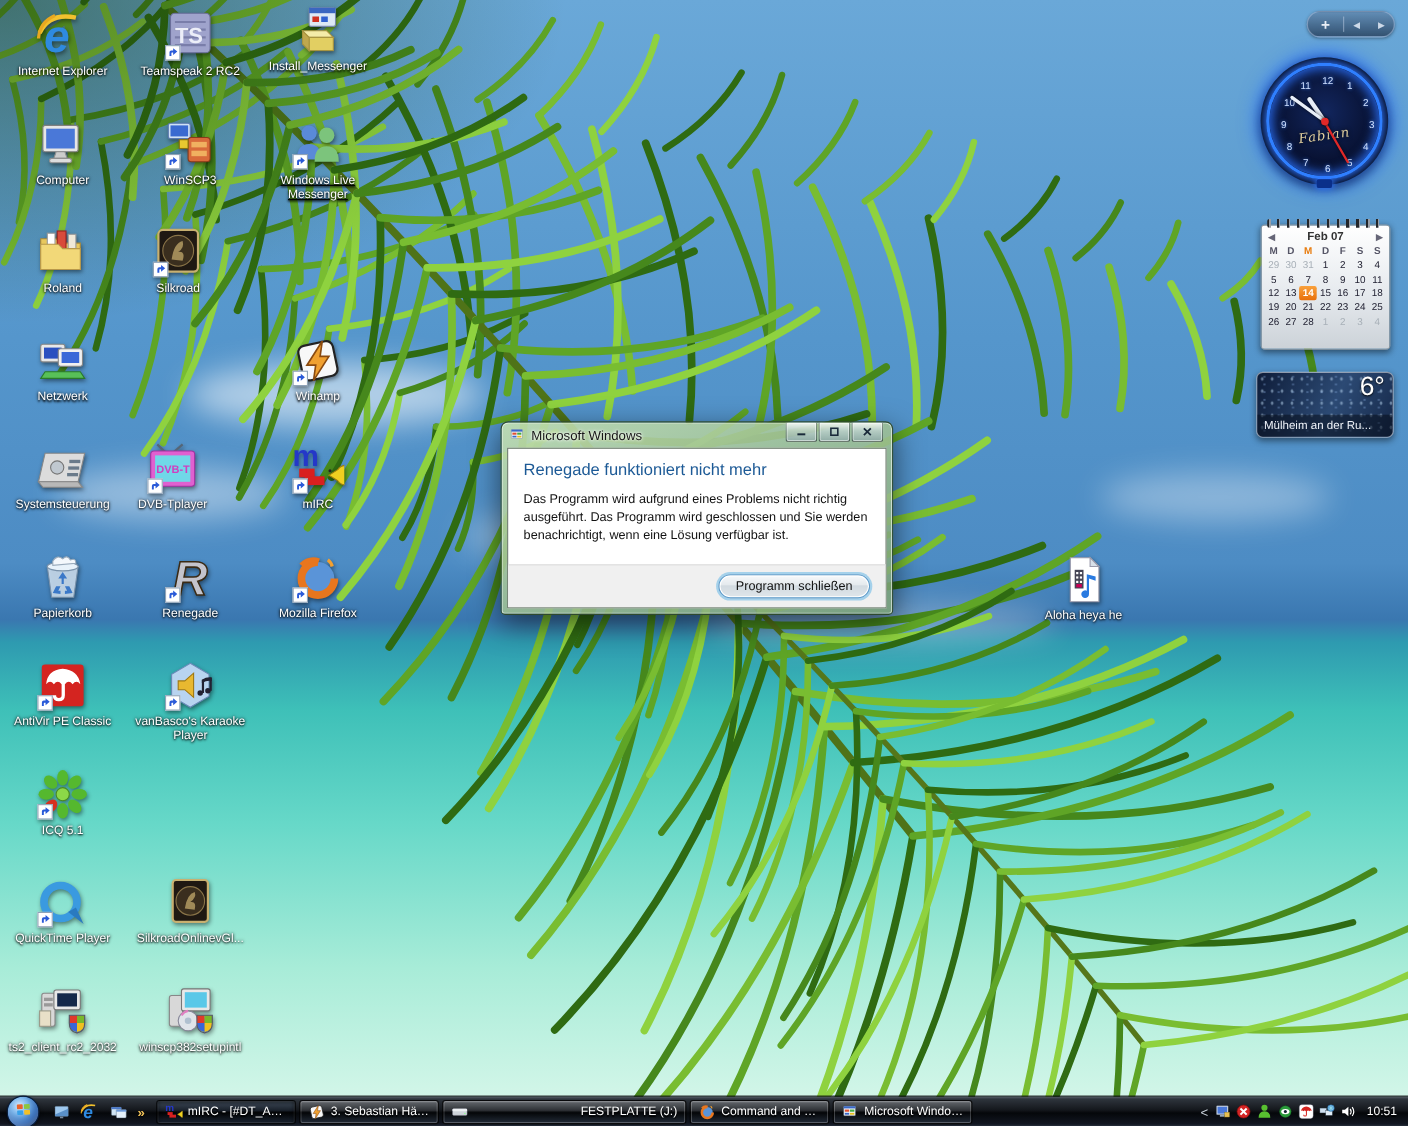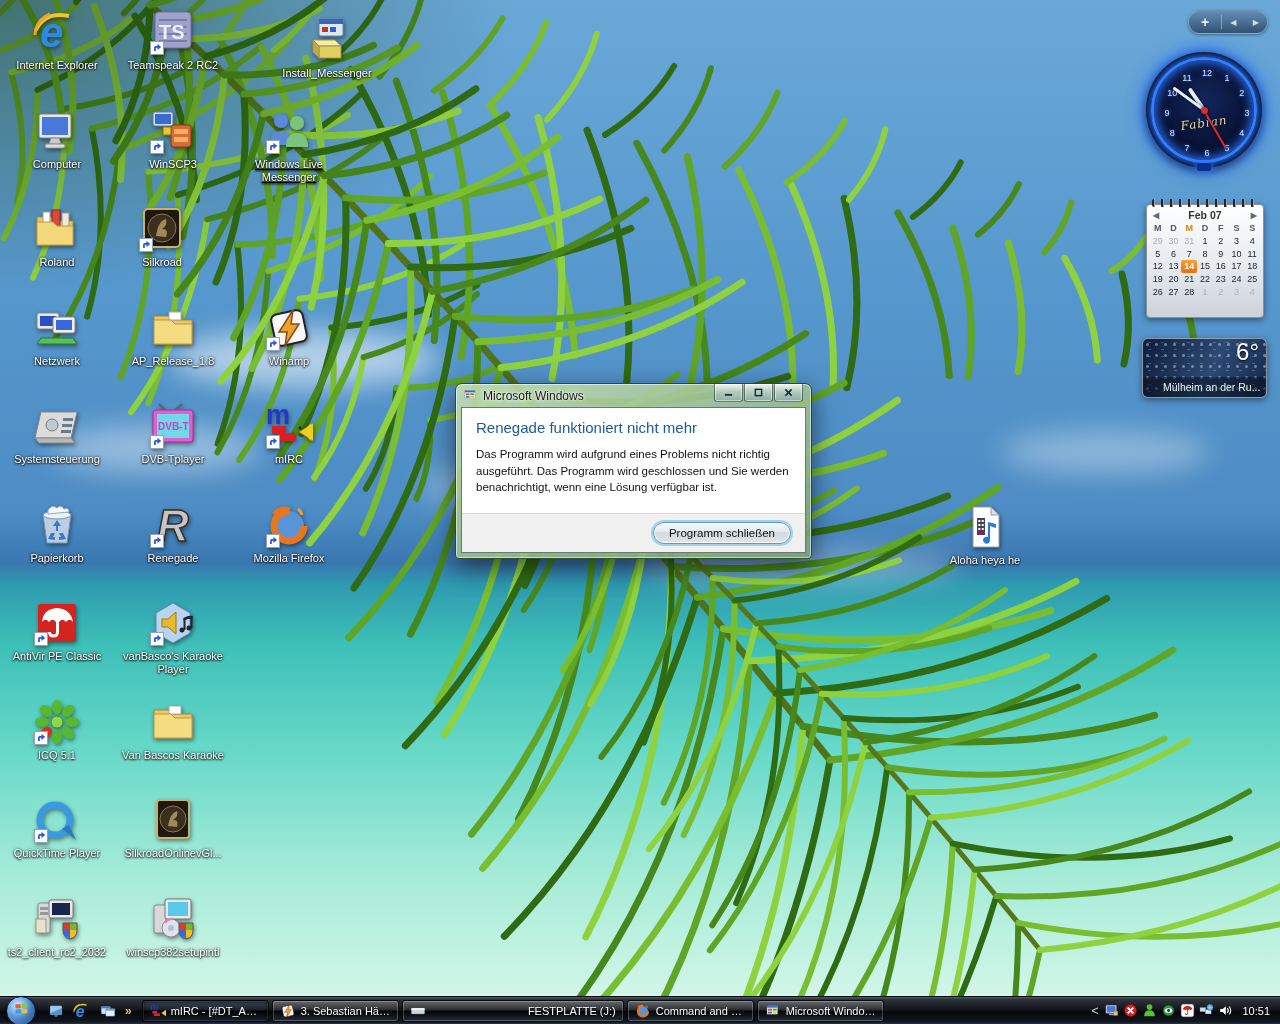--- a/index.html
+++ b/index.html
@@ -46,21 +46,21 @@
   .cal-wd{font-weight:bold;color:#556;}
   .cal-wd.hl{color:#e87d10;}
   .cal-mut{color:#a8b0b8;}
   .cal-sel{background:linear-gradient(#f9a13c,#e86f0a);color:#fff;border-radius:2px;font-weight:bold;}
   .weather{position:absolute;top:338px;right:13px;width:125px;height:60px;border-radius:6px;overflow:hidden;
     border:1px solid rgba(255,255,255,.5);background:linear-gradient(115deg,#0e1c38,#2c4a74 55%,#16294a);box-shadow:0 2px 6px rgba(0,0,0,.45);}
   .weather::before{content:"";position:absolute;inset:0;
     background-image:radial-gradient(rgba(200,230,255,.45) 1px,transparent 1.6px),radial-gradient(rgba(160,200,255,.3) 1px,transparent 1.5px);
     background-size:9px 11px,13px 7px;}
   .w-temp{position:absolute;top:-1px;right:7px;font-size:24px;color:#fff;text-shadow:0 1px 2px #000;}
-  .w-loc{position:absolute;bottom:0;left:0;right:0;height:20px;background:rgba(8,14,28,.55);color:#eef2f8;font-size:10.5px;line-height:20px;padding:0 20px;white-space:nowrap;overflow:hidden;}
+  .w-loc{position:absolute;bottom:0;left:0;right:0;height:20px;background:rgba(8,14,28,.55);color:#eef2f8;font-size:10.5px;line-height:20px;padding:0 6px;white-space:nowrap;overflow:hidden;}
   
   #dialog{position:absolute;left:455px;top:383px;width:357px;height:176px;z-index:5;border-radius:7px 7px 4px 4px;
     background:linear-gradient(155deg,rgba(196,224,178,.9),rgba(122,160,116,.85));border:1px solid #2f4a2f;
     box-shadow:inset 0 0 0 1px rgba(255,255,255,.55),0 8px 26px rgba(0,0,0,.55);}
   .dlg-titlebar{height:23px;display:flex;align-items:center;gap:5px;padding:0 8px 0 7px;}
   .dlg-ico svg{width:15px;height:15px;display:block;}
   .dlg-title{font-size:12px;color:#151515;text-shadow:0 0 4px #fff,0 0 2px #fff;}
   .dlg-controls{position:absolute;top:0;right:8px;display:flex;gap:1px;}
   .dlg-cbtn{width:29px;height:18px;border:1px solid rgba(25,45,30,.6);border-top:none;border-radius:0 0 3px 3px;display:flex;align-items:center;justify-content:center;
     background:linear-gradient(rgba(255,255,255,.85),rgba(205,218,228,.55) 45%,rgba(135,155,175,.5));box-shadow:inset 0 0 0 1px rgba(255,255,255,.5);}
@@ -332,21 +332,21 @@
             <text x="10" y="31" font-size="20" font-weight="bold" fill="#eceef8">TS</text>
           </svg>
           <span class="sc-arrow">
             <svg viewBox="0 0 12 12" aria-hidden="true">
               <path d="M2.5 9.5 L2.5 5.5 Q2.5 3.5 4.5 3.5 L6.5 3.5 L6.5 1 L11 4.7 L6.5 8.5 L6.5 5.7 L5.2 5.7 Q4.6 5.7 4.6 6.4 L4.6 9.5 Z" fill="#2a5ad8"></path>
             </svg>
           </span>
         </div>
         <div class="desk-label">Teamspeak 2 RC2</div>
       </div>
-      <div class="desk-icon" style="left: 237px; top: 16px; margin-left: 38px;">
+      <div class="desk-icon" style="left: 237px; top: 4px;">
         <div class="ico48">
           <svg viewBox="0 0 48 48" aria-hidden="true">
             <rect x="16" y="3" width="24" height="17" rx="2" fill="#dce8f4" stroke="#7788aa"></rect>
             <rect x="16" y="3" width="24" height="5" fill="#3a66c0"></rect>
             <rect x="19" y="11" width="6" height="5" fill="#d03020"></rect>
             <rect x="27" y="11" width="6" height="5" fill="#3060d0"></rect>
             <path d="M10 24 L32 24 L38 30 L16 30 Z" fill="#f4eca8" stroke="#a89440"></path>
             <rect x="16" y="30" width="22" height="12" fill="#e2cf62" stroke="#a89440"></rect>
             <path d="M10 24 L16 30 L16 42 L10 36 Z" fill="#bfa84e" stroke="#a89440"></path>
           </svg>
@@ -429,30 +429,20 @@
         <div class="ico48">
           <svg viewBox="0 0 48 48" aria-hidden="true">
             <rect x="4" y="9" width="22" height="16" rx="2" fill="#e8e8e8" stroke="#888888"></rect>
             <rect x="7" y="12" width="16" height="10" fill="#2a50c0"></rect>
             <rect x="20" y="13" width="22" height="16" rx="2" fill="#f0f0f0" stroke="#888888"></rect>
             <rect x="23" y="16" width="16" height="10" fill="#3a68d8"></rect>
             <path d="M8 34 h32 l4 6 h-40 z" fill="#58c058" stroke="#2a7a2a"></path>
           </svg>
         </div>
         <div class="desk-label">Netzwerk</div>
-      </div>
-      <div class="desk-icon" style="left: 121px; top: 304px;">
-        <div class="ico48">
-          <svg viewBox="0 0 48 48" aria-hidden="true">
-            <path d="M5 12 h15 l4 4 h19 v24 h-38 z" fill="#e9c964" stroke="#a8883a"></path>
-            <rect x="20" y="8" width="12" height="8" fill="#ffffff" stroke="#aaaaaa"></rect>
-            <path d="M5 16 h17 l4 4 h17 v20 h-38 z" fill="#f4dc80" stroke="#b8984a"></path>
-          </svg>
-        </div>
-        <div class="desk-label">AP_Release_1.8</div>
       </div>
       <div class="desk-icon" style="left: 5px; top: 402px;">
         <div class="ico48">
           <svg viewBox="0 0 48 48" aria-hidden="true">
             <path d="M8 10 h36 l-6 26 h-36 z" fill="#dcdcdc" stroke="#888888"></path>
             <path d="M2 36 l4 5 h36 l-4 -5 z" fill="#b8b8b8" stroke="#888888"></path>
             <circle cx="19" cy="23" r="6" fill="#c0c8d0" stroke="#777777"></circle>
             <g fill="#6a7a8a">
               <rect x="30" y="16" width="10" height="3"></rect>
               <rect x="29" y="22" width="10" height="3"></rect>
@@ -471,21 +461,21 @@
             <path d="M28 6 L14 28 h8 L20 42 L34 20 h-8 Z" fill="#f0a030" stroke="#8a4a10" stroke-width="1.5"></path>
           </svg>
           <span class="sc-arrow">
             <svg viewBox="0 0 12 12" aria-hidden="true">
               <path d="M2.5 9.5 L2.5 5.5 Q2.5 3.5 4.5 3.5 L6.5 3.5 L6.5 1 L11 4.7 L6.5 8.5 L6.5 5.7 L5.2 5.7 Q4.6 5.7 4.6 6.4 L4.6 9.5 Z" fill="#2a5ad8"></path>
             </svg>
           </span>
         </div>
         <div class="desk-label">Winamp</div>
       </div>
-      <div class="desk-icon" style="left: 121px; top: 402px; text-align: center;">
+      <div class="desk-icon" style="left: 105px; top: 402px; text-align: center;">
         <div class="ico48">
           <svg viewBox="0 0 48 48" aria-hidden="true">
             <line x1="17" y1="9" x2="10" y2="2" stroke="#556677" stroke-width="2"></line>
             <line x1="25" y1="9" x2="33" y2="2" stroke="#556677" stroke-width="2"></line>
             <rect x="4" y="8" width="40" height="32" rx="3" fill="#e060d0" stroke="#a030a0"></rect>
             <rect x="8" y="12" width="32" height="24" fill="#70d8e8"></rect>
             <text x="9" y="28" font-size="10" font-weight="bold" fill="#d040c0">DVB-T</text>
           </svg>
           <span class="sc-arrow">
             <svg viewBox="0 0 12 12" aria-hidden="true">
@@ -604,30 +594,20 @@
             <ellipse cx="13" cy="35" rx="5" ry="7" transform="rotate(45 13 35)" fill="#d83020"></ellipse>
             <circle cx="24" cy="24" r="6" fill="#8cd848" stroke="#4a8a20"></circle>
           </svg>
           <span class="sc-arrow">
             <svg viewBox="0 0 12 12" aria-hidden="true">
               <path d="M2.5 9.5 L2.5 5.5 Q2.5 3.5 4.5 3.5 L6.5 3.5 L6.5 1 L11 4.7 L6.5 8.5 L6.5 5.7 L5.2 5.7 Q4.6 5.7 4.6 6.4 L4.6 9.5 Z" fill="#2a5ad8"></path>
             </svg>
           </span>
         </div>
         <div class="desk-label">ICQ 5.1</div>
-      </div>
-      <div class="desk-icon" style="left: 121px; top: 698px;">
-        <div class="ico48">
-          <svg viewBox="0 0 48 48" aria-hidden="true">
-            <path d="M5 12 h15 l4 4 h19 v24 h-38 z" fill="#e9c964" stroke="#a8883a"></path>
-            <rect x="20" y="8" width="12" height="8" fill="#ffffff" stroke="#aaaaaa"></rect>
-            <path d="M5 16 h17 l4 4 h17 v20 h-38 z" fill="#f4dc80" stroke="#b8984a"></path>
-          </svg>
-        </div>
-        <div class="desk-label">Van Bascos Karaoke</div>
       </div>
       <div class="desk-icon" style="left: 5px; top: 796px;">
         <div class="ico48">
           <svg viewBox="0 0 48 48" aria-hidden="true">
             <circle cx="22" cy="24" r="15" fill="none" stroke="#3a9ae0" stroke-width="7"></circle>
             <path d="M29 33 L43 44 L36 29 Z" fill="#2a7ac0"></path>
           </svg>
           <span class="sc-arrow">
             <svg viewBox="0 0 12 12" aria-hidden="true">
               <path d="M2.5 9.5 L2.5 5.5 Q2.5 3.5 4.5 3.5 L6.5 3.5 L6.5 1 L11 4.7 L6.5 8.5 L6.5 5.7 L5.2 5.7 Q4.6 5.7 4.6 6.4 L4.6 9.5 Z" fill="#2a5ad8"></path>

